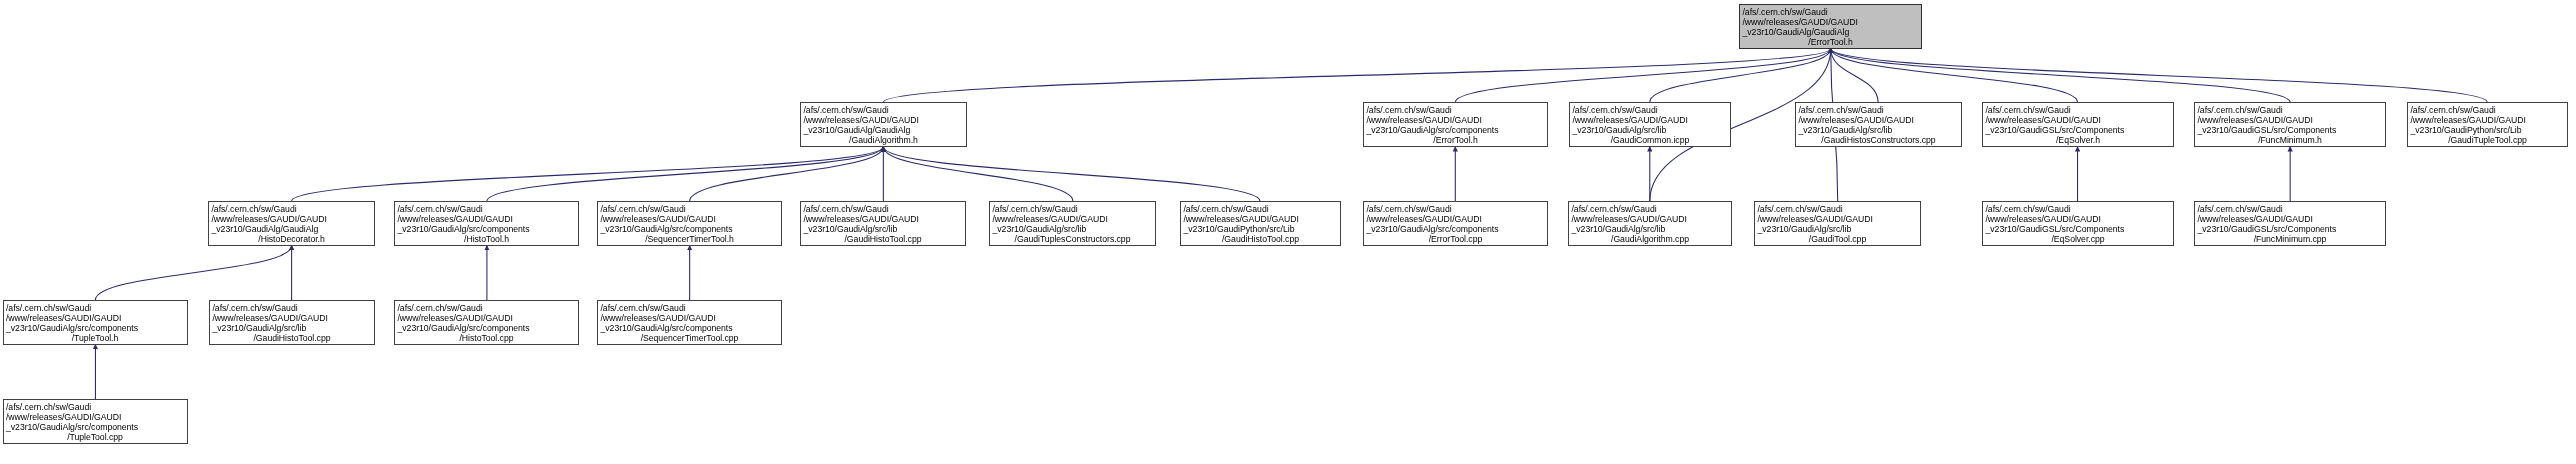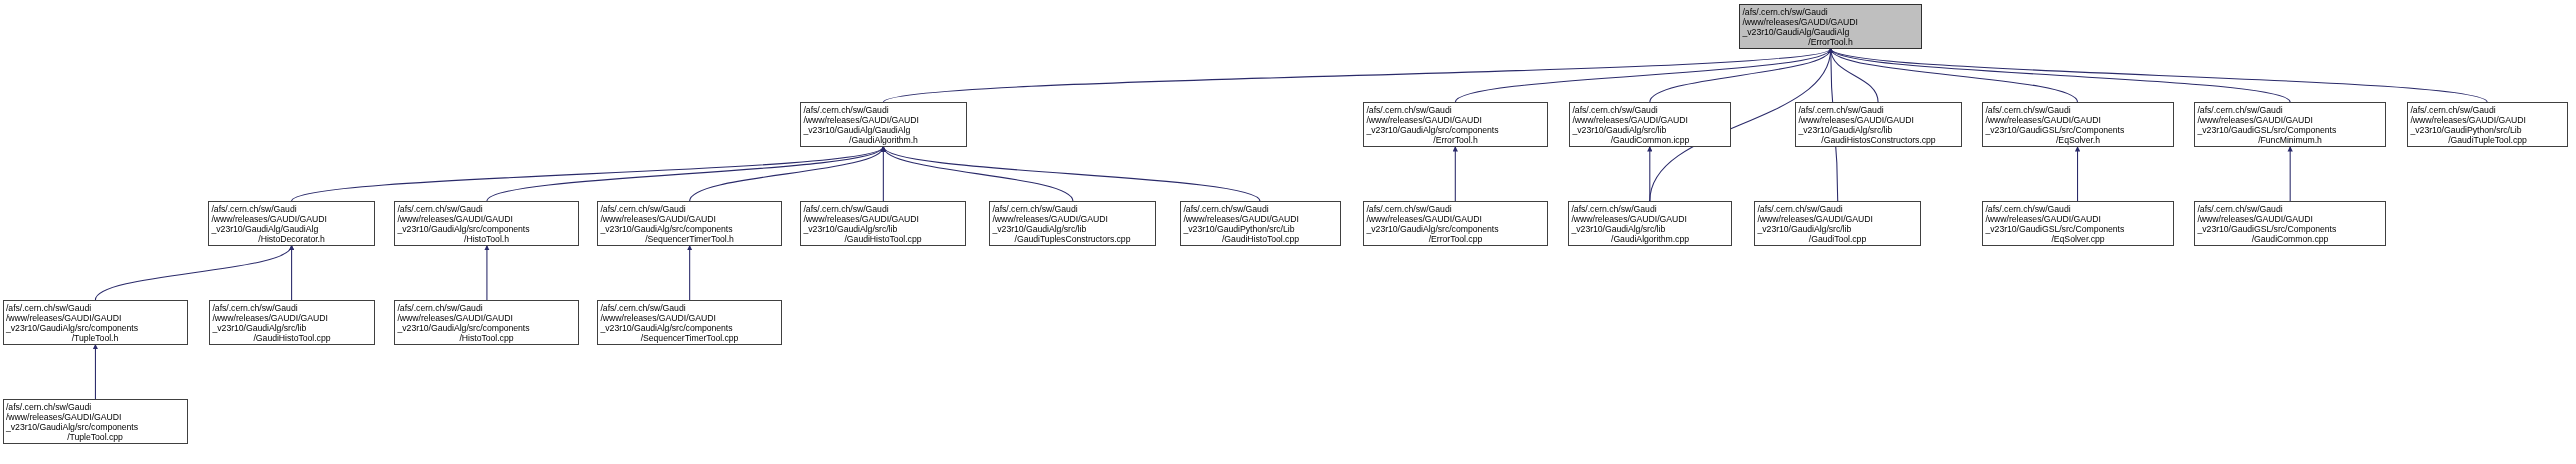--- a/index.html
+++ b/index.html
@@ -97,21 +97,21 @@
       <div class="node" style="left: 208px; top: 201px; width: 167px; height: 45px;"><span class="ln l">/afs/.cern.ch/sw/Gaudi</span><span class="ln l">/www/releases/GAUDI/GAUDI</span><span class="ln l">_v23r10/GaudiAlg/GaudiAlg</span><span class="ln">/HistoDecorator.h</span></div>
       <div class="node" style="left: 394px; top: 201px; width: 185px; height: 45px;"><span class="ln l">/afs/.cern.ch/sw/Gaudi</span><span class="ln l">/www/releases/GAUDI/GAUDI</span><span class="ln l">_v23r10/GaudiAlg/src/components</span><span class="ln">/HistoTool.h</span></div>
       <div class="node" style="left: 597px; top: 201px; width: 185px; height: 45px;"><span class="ln l">/afs/.cern.ch/sw/Gaudi</span><span class="ln l">/www/releases/GAUDI/GAUDI</span><span class="ln l">_v23r10/GaudiAlg/src/components</span><span class="ln">/SequencerTimerTool.h</span></div>
       <div class="node" style="left: 800px; top: 201px; width: 166px; height: 45px;"><span class="ln l">/afs/.cern.ch/sw/Gaudi</span><span class="ln l">/www/releases/GAUDI/GAUDI</span><span class="ln l">_v23r10/GaudiAlg/src/lib</span><span class="ln">/GaudiHistoTool.cpp</span></div>
       <div class="node" style="left: 989px; top: 201px; width: 167px; height: 45px;"><span class="ln l">/afs/.cern.ch/sw/Gaudi</span><span class="ln l">/www/releases/GAUDI/GAUDI</span><span class="ln l">_v23r10/GaudiAlg/src/lib</span><span class="ln">/GaudiTuplesConstructors.cpp</span></div>
       <div class="node" style="left: 1180px; top: 201px; width: 161px; height: 45px;"><span class="ln l">/afs/.cern.ch/sw/Gaudi</span><span class="ln l">/www/releases/GAUDI/GAUDI</span><span class="ln l">_v23r10/GaudiPython/src/Lib</span><span class="ln">/GaudiHistoTool.cpp</span></div>
       <div class="node" style="left: 1363px; top: 201px; width: 185px; height: 45px;"><span class="ln l">/afs/.cern.ch/sw/Gaudi</span><span class="ln l">/www/releases/GAUDI/GAUDI</span><span class="ln l">_v23r10/GaudiAlg/src/components</span><span class="ln">/ErrorTool.cpp</span></div>
       <div class="node" style="left: 1568px; top: 201px; width: 164px; height: 45px;"><span class="ln l">/afs/.cern.ch/sw/Gaudi</span><span class="ln l">/www/releases/GAUDI/GAUDI</span><span class="ln l">_v23r10/GaudiAlg/src/lib</span><span class="ln">/GaudiAlgorithm.cpp</span></div>
       <div class="node" style="left: 1754px; top: 201px; width: 167px; height: 45px;"><span class="ln l">/afs/.cern.ch/sw/Gaudi</span><span class="ln l">/www/releases/GAUDI/GAUDI</span><span class="ln l">_v23r10/GaudiAlg/src/lib</span><span class="ln">/GaudiTool.cpp</span></div>
       <div class="node" style="left: 1982px; top: 201px; width: 192px; height: 45px;"><span class="ln l">/afs/.cern.ch/sw/Gaudi</span><span class="ln l">/www/releases/GAUDI/GAUDI</span><span class="ln l">_v23r10/GaudiGSL/src/Components</span><span class="ln">/EqSolver.cpp</span></div>
-      <div class="node" style="left: 2194px; top: 201px; width: 192px; height: 45px;"><span class="ln l">/afs/.cern.ch/sw/Gaudi</span><span class="ln l">/www/releases/GAUDI/GAUDI</span><span class="ln l">_v23r10/GaudiGSL/src/Components</span><span class="ln">/GaudiCommon.cpp</span></div>
+      <div class="node" style="left: 2194px; top: 201px; width: 192px; height: 45px;"><span class="ln l">/afs/.cern.ch/sw/Gaudi</span><span class="ln l">/www/releases/GAUDI/GAUDI</span><span class="ln l">_v23r10/GaudiGSL/src/Components</span><span class="ln">/FuncMinimum.cpp</span></div>
       <div class="node" style="left: 2.5px; top: 300px; width: 185px; height: 45px;"><span class="ln l">/afs/.cern.ch/sw/Gaudi</span><span class="ln l">/www/releases/GAUDI/GAUDI</span><span class="ln l">_v23r10/GaudiAlg/src/components</span><span class="ln">/TupleTool.h</span></div>
       <div class="node" style="left: 209px; top: 300px; width: 166px; height: 45px;"><span class="ln l">/afs/.cern.ch/sw/Gaudi</span><span class="ln l">/www/releases/GAUDI/GAUDI</span><span class="ln l">_v23r10/GaudiAlg/src/lib</span><span class="ln">/GaudiHistoTool.cpp</span></div>
       <div class="node" style="left: 394px; top: 300px; width: 185px; height: 45px;"><span class="ln l">/afs/.cern.ch/sw/Gaudi</span><span class="ln l">/www/releases/GAUDI/GAUDI</span><span class="ln l">_v23r10/GaudiAlg/src/components</span><span class="ln">/HistoTool.cpp</span></div>
       <div class="node" style="left: 597px; top: 300px; width: 185px; height: 45px;"><span class="ln l">/afs/.cern.ch/sw/Gaudi</span><span class="ln l">/www/releases/GAUDI/GAUDI</span><span class="ln l">_v23r10/GaudiAlg/src/components</span><span class="ln">/SequencerTimerTool.cpp</span></div>
       <div class="node" style="left: 2.5px; top: 399px; width: 185px; height: 45px;"><span class="ln l">/afs/.cern.ch/sw/Gaudi</span><span class="ln l">/www/releases/GAUDI/GAUDI</span><span class="ln l">_v23r10/GaudiAlg/src/components</span><span class="ln">/TupleTool.cpp</span></div>
     </div>
 </div>
 
 
 </body></html>

